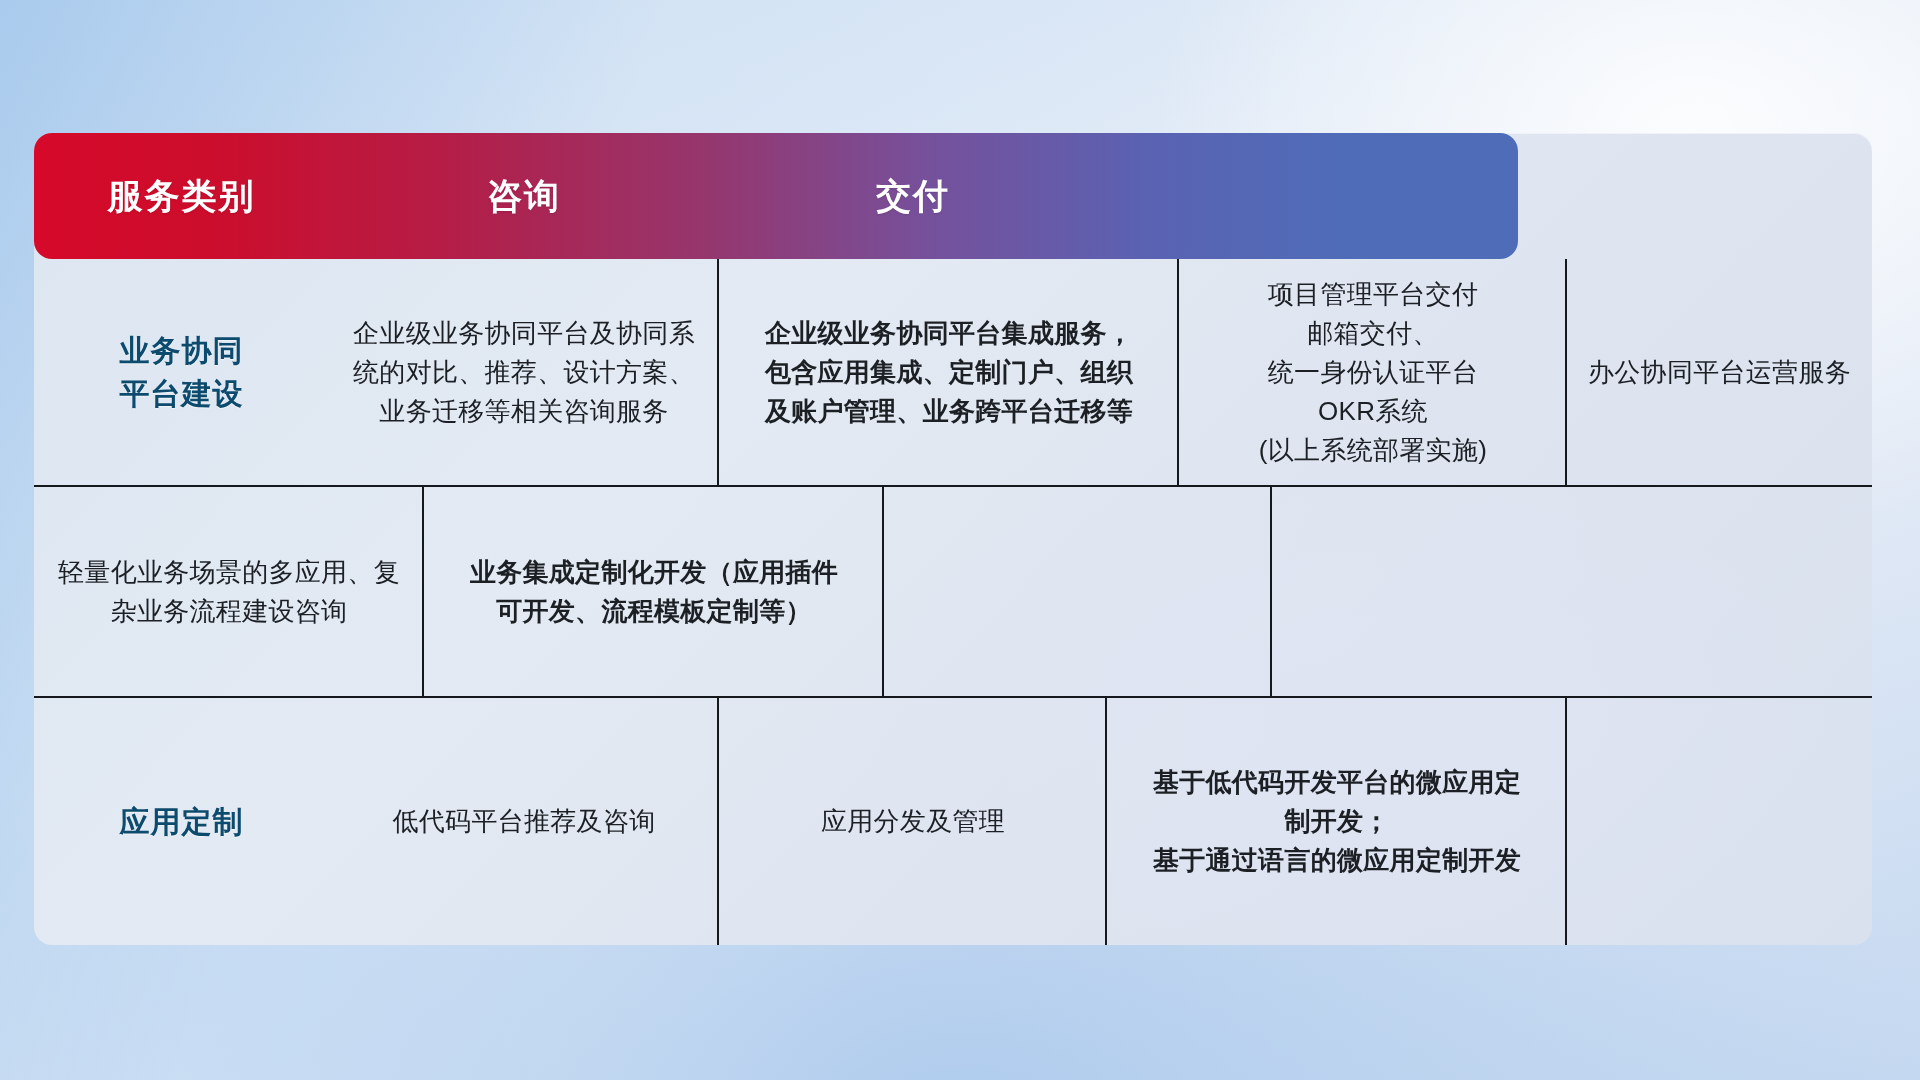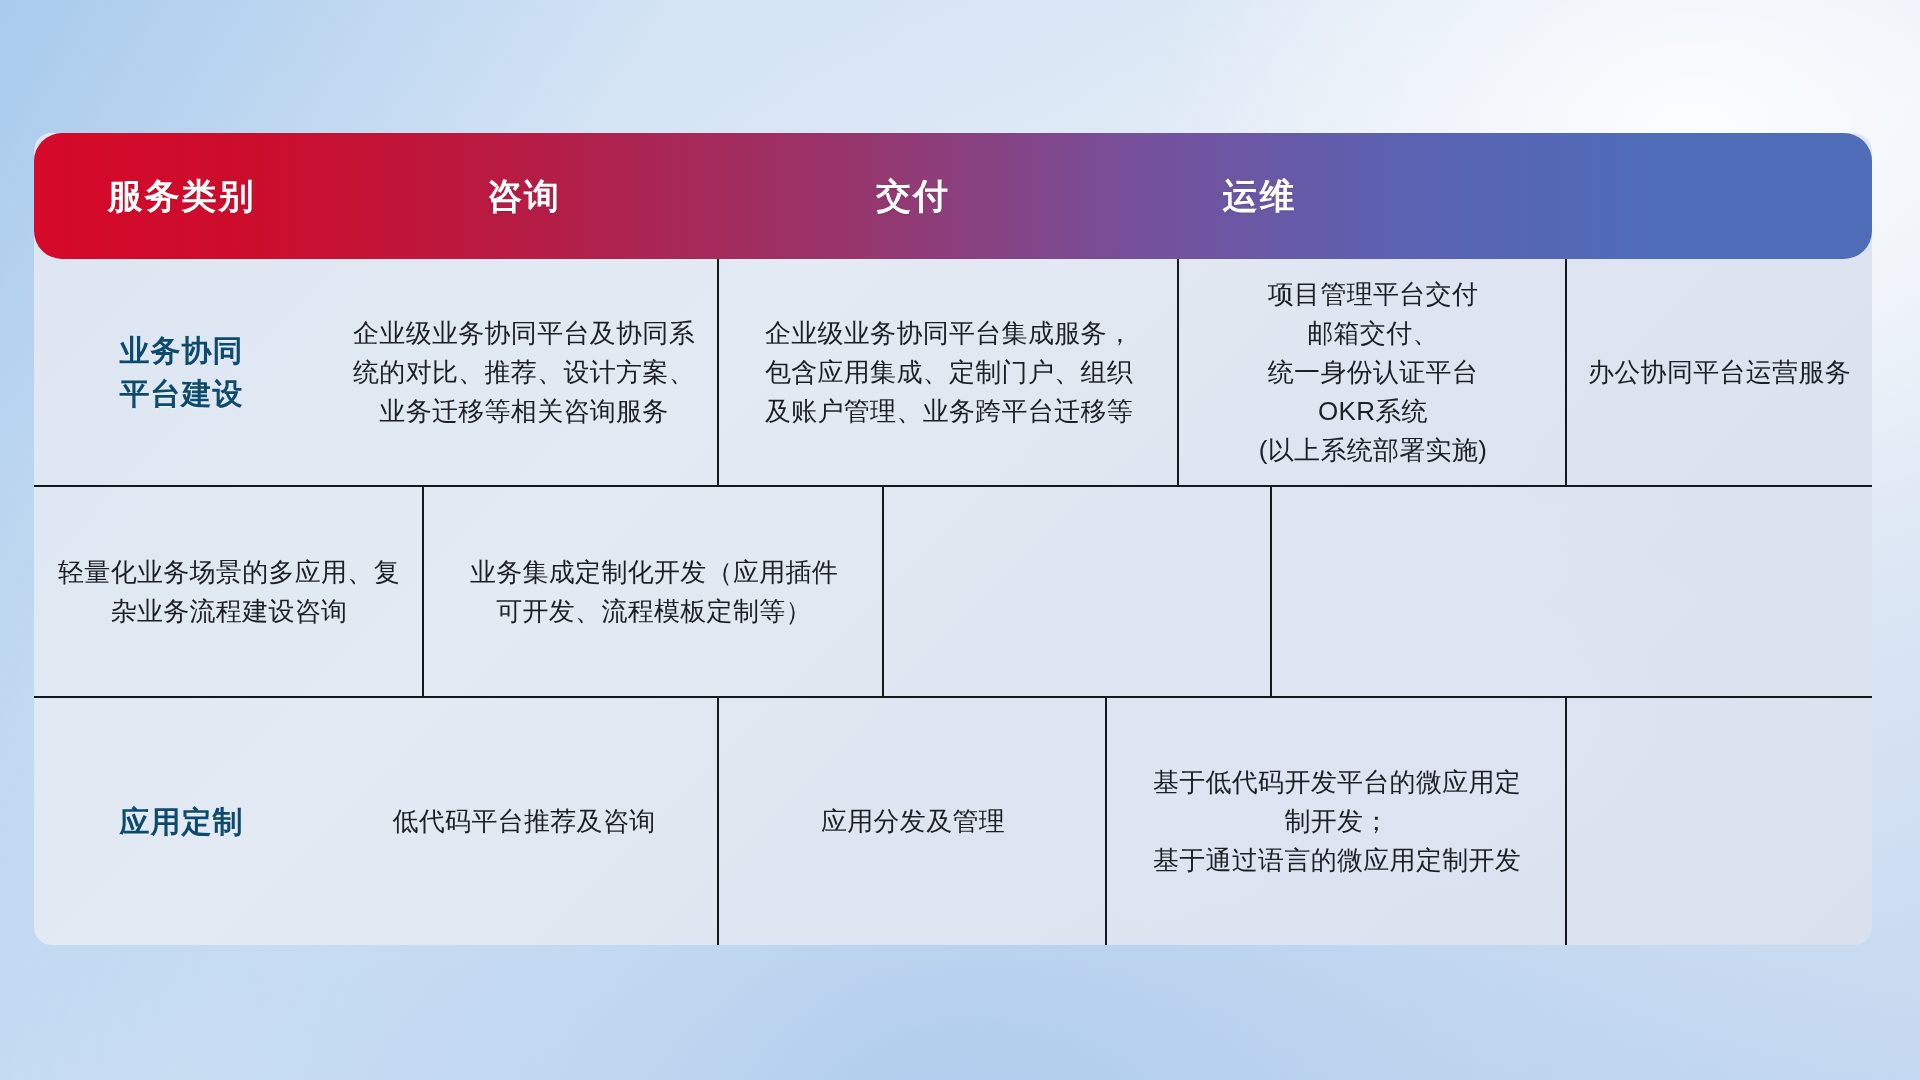--- a/index.html
+++ b/index.html
@@ -50,23 +50,23 @@
       linear-gradient(135deg, #dce6f1 0%, #e3eaf3 35%, #dee5f0 62%, #d9e1ee 100%);
     overflow: hidden;
     box-shadow: 0 1px 0 rgba(255,255,255,0.5) inset;
   }
 
   
   .thead {
     position: absolute;
     left: 34px;
     top: 133px;
-    width: 1838px;
+    width: 1484px;
     height: 126px;
-    border-radius: 28px;
+    border-radius: 18px;
     background: linear-gradient(90deg,
         #d6092a 0%,
         #cc0d2c 12%,
         #b61c45 27%,
         #96366d 45%,
         #76509b 60%,
         #5a62b2 75%,
         #4f6cb8 88%,
         #4f6cb8 100%);
     display: flex;
@@ -83,21 +83,21 @@
     font-size: 35px;
     font-weight: 700;
     letter-spacing: 2px;
     text-shadow: 0 1px 2px rgba(0,0,0,0.12);
     height: 100%;
   }
 
   
   .c0 { width: 295px; }
   .c1 { width: 390px; }
-  .c2 { width: 460px; }
+  .c2 { width: 460px; font-weight: bold; }
   .c3 { width: 388px; }
   .c4 { width: 305px; }
 
   
   .tbody {
     position: absolute;
     left: 34px;
     top: 259px;
     width: 1838px;
     height: 686px;
@@ -168,23 +168,20 @@
   <div class="thead">
     <div class="th c0">
       <span>服务类别</span>
     </div>
     <div class="th c1">
       <span>咨询</span>
     </div>
     <div class="th c3">
       <span>交付</span>
     </div>
-    <div class="th c4">
-      <span>运维</span>
-    </div>
   </div>
 
   <div class="tbody">
 
     <div class="row r0">
       <div class="cell c0">
         <span class="cat">业务协同
 平台建设</span>
       </div>
       <div class="cell c1 div-right">

